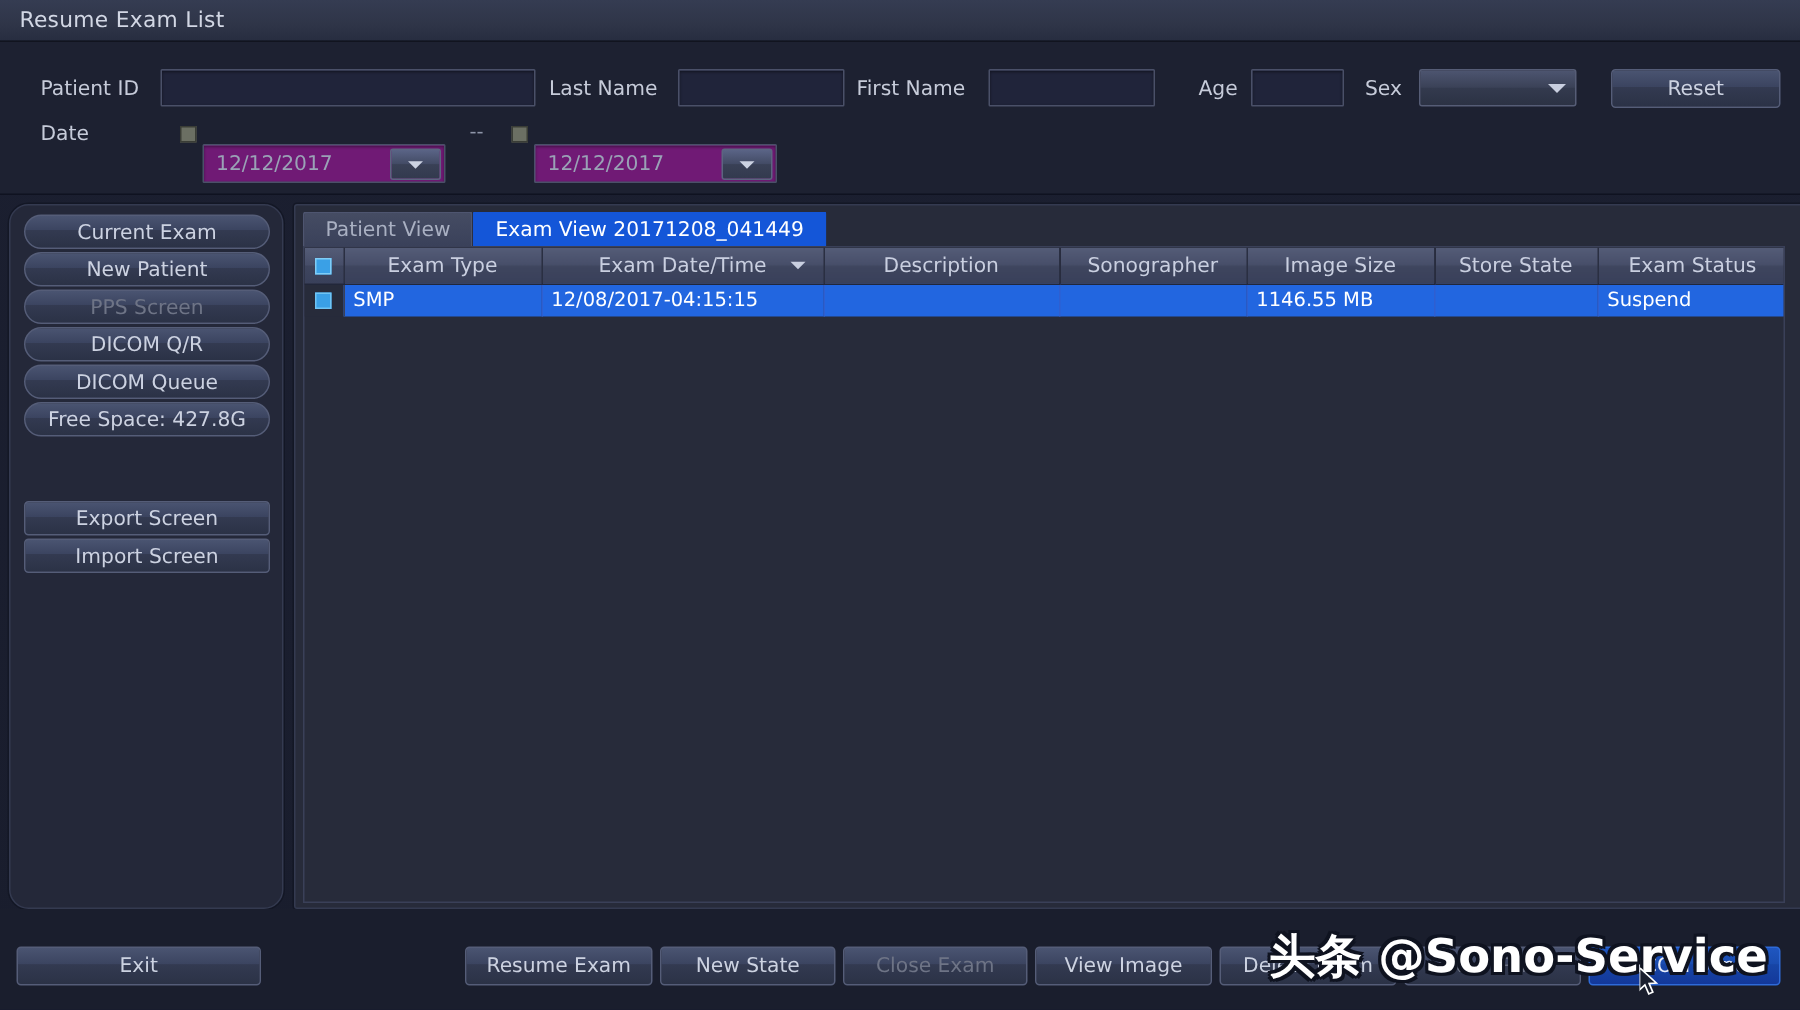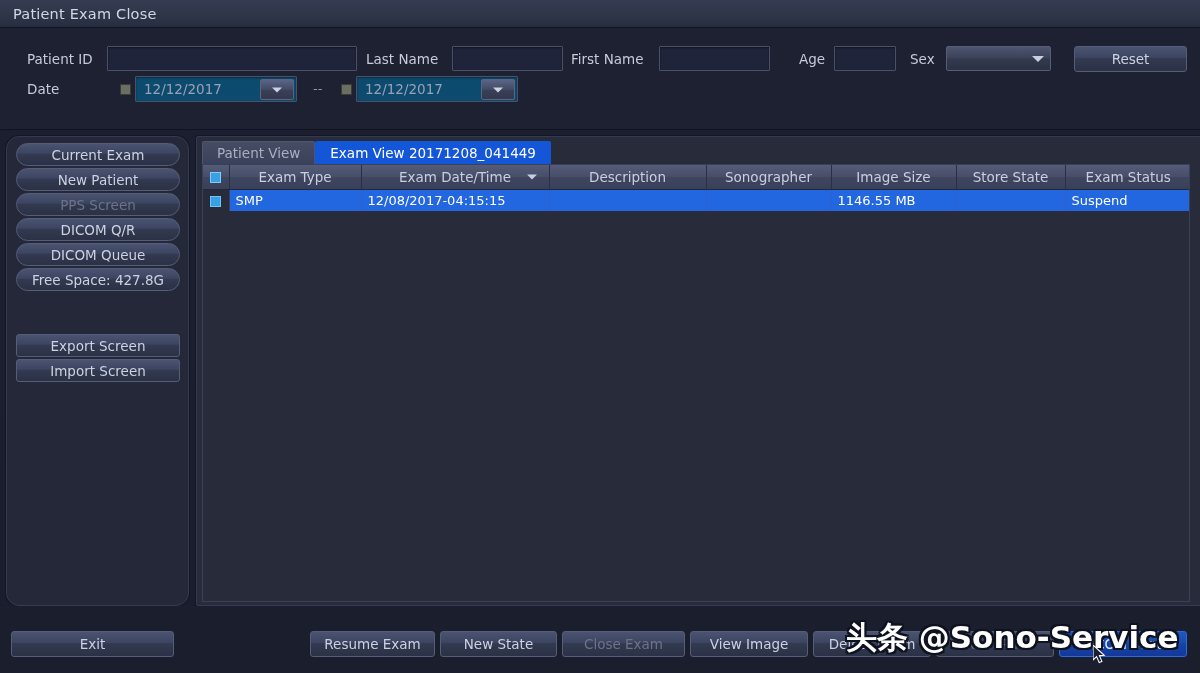--- a/index.html
+++ b/index.html
@@ -58,22 +58,23 @@
     border:1px solid #565d76; border-radius:2px;
   }
   .combo .arrow {
     position:absolute; right:6px; top:50%; transform:translateY(-50%);
     width:0;height:0;border-left:6px solid transparent;border-right:6px solid transparent;
     border-top:6px solid #c9cfe0;
   }
 
   .datebox {
     position:absolute; height:26px; width:162px;
-    background:#0c4a6e; border:1px solid #4a5068; border-radius:1px;
+    background:#701a75; border:1px solid #4a5068; border-radius:1px;
     box-shadow: inset 0 1px 2px rgba(0,0,0,.4);
+    margin-top: 20px;
   }
   .datebox .dtxt {
     position:absolute; left:8px; top:0; line-height:25px;
     color:#9aa2b6; font-size:13.5px;
   }
   .datebox .dbtn {
     position:absolute; right:2px; top:2px; width:34px; height:21px;
     background: linear-gradient(180deg,#5a6486 0%, #424a64 50%, #39405６ 51%, #333a4e 100%);
     background: linear-gradient(180deg,#5a6486 0%, #424a64 50%, #394056 51%, #333a4e 100%);
     border:1px solid #5c6580; border-radius:2px;
@@ -201,21 +202,21 @@
     position:absolute; left:1093px; top:645px; width:14px; height:20px;
     pointer-events:none;
   }
 </style>
 </head>
 <body>
 
 <div id="app">
 
   <div class="titlebar">
-    <span class="ttl">Patient Exam Close</span>
+    <span class="ttl">Resume Exam List</span>
   </div>
 
   <div class="filters">
 
     <div class="row1">
       <span class="lbl" style="left:27px;">Patient ID</span>
       <input class="tinput inner" style="left: 107px; width: 250px; color: rgb(207, 212, 226); font-size: 13px; padding: 0px 6px;" type="text" placeholder="">
 
       <span class="lbl" style="left:366px;">Last Name</span>
       <input class="tinput inner" style="left: 452px; width: 111px; color: rgb(207, 212, 226); font-size: 13px; padding: 0px 6px;" type="text" placeholder="">

